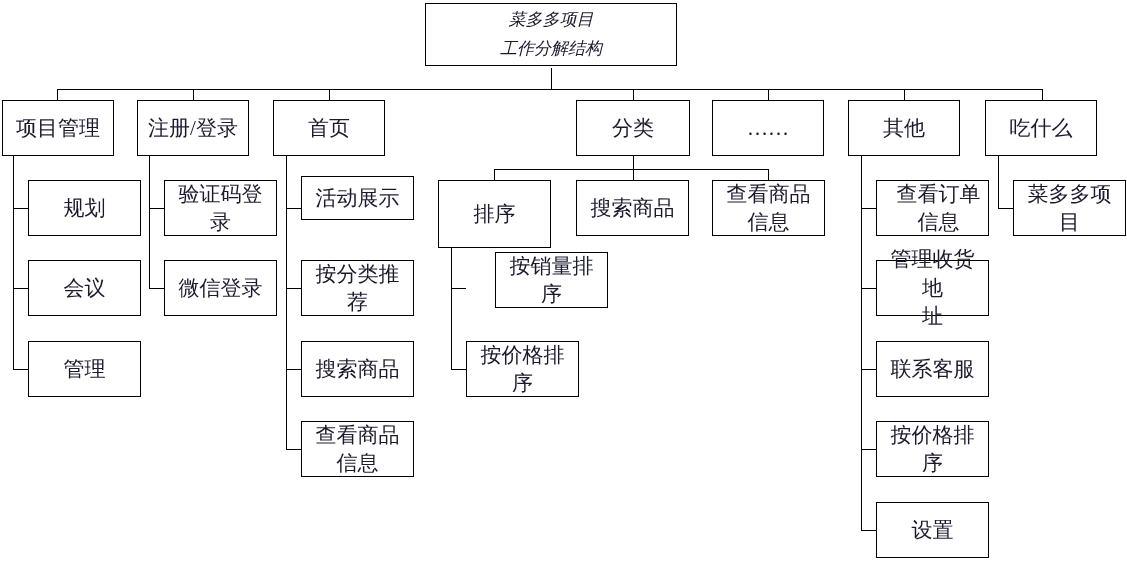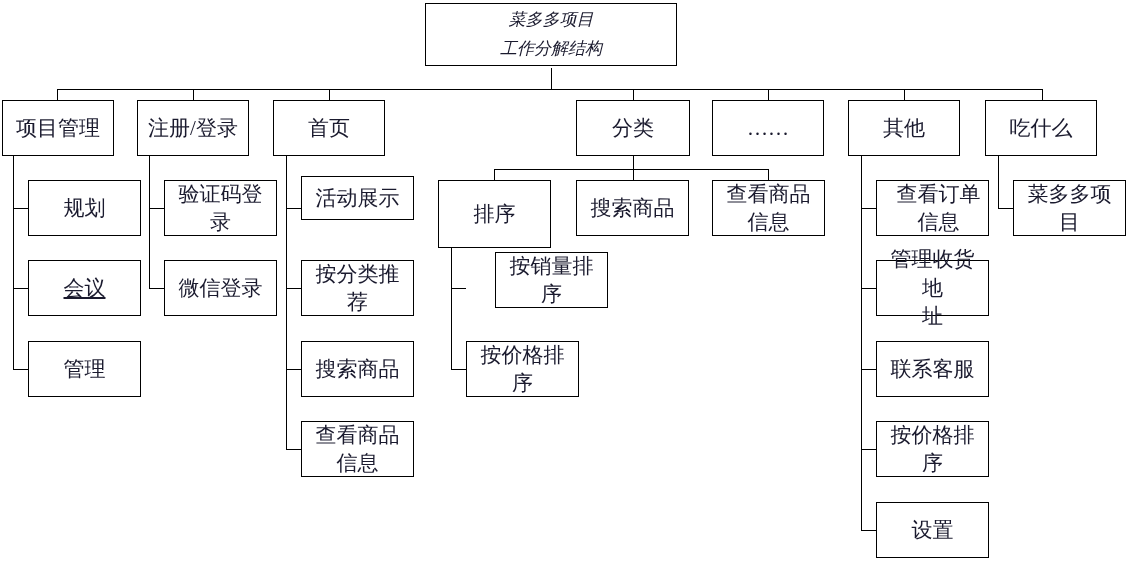--- a/index.html
+++ b/index.html
@@ -113,21 +113,21 @@
       </div>
       <div class="node" style="left: 848px; top: 100px; width: 112px; height: 56px;">
         <span class="node-label">其他</span>
       </div>
       <div class="node" style="left: 985px; top: 100px; width: 112px; height: 56px;">
         <span class="node-label">吃什么</span>
       </div>
       <div class="node" style="left: 28px; top: 180px; width: 113px; height: 56px;">
         <span class="node-label">规划</span>
       </div>
-      <div class="node" style="left: 28px; top: 260px; width: 113px; height: 56px; text-decoration: underline;">
+      <div class="node" style="left: 28px; top: 260px; width: 113px; height: 56px;">
         <span class="node-label">会议</span>
       </div>
       <div class="node" style="left: 28px; top: 341px; width: 113px; height: 56px;">
         <span class="node-label">管理</span>
       </div>
       <div class="node" style="left: 164px; top: 180px; width: 113px; height: 56px;">
         <span class="node-label">验证码登录</span>
       </div>
       <div class="node" style="left: 164px; top: 260px; width: 113px; height: 56px;">
         <span class="node-label">微信登录</span>

